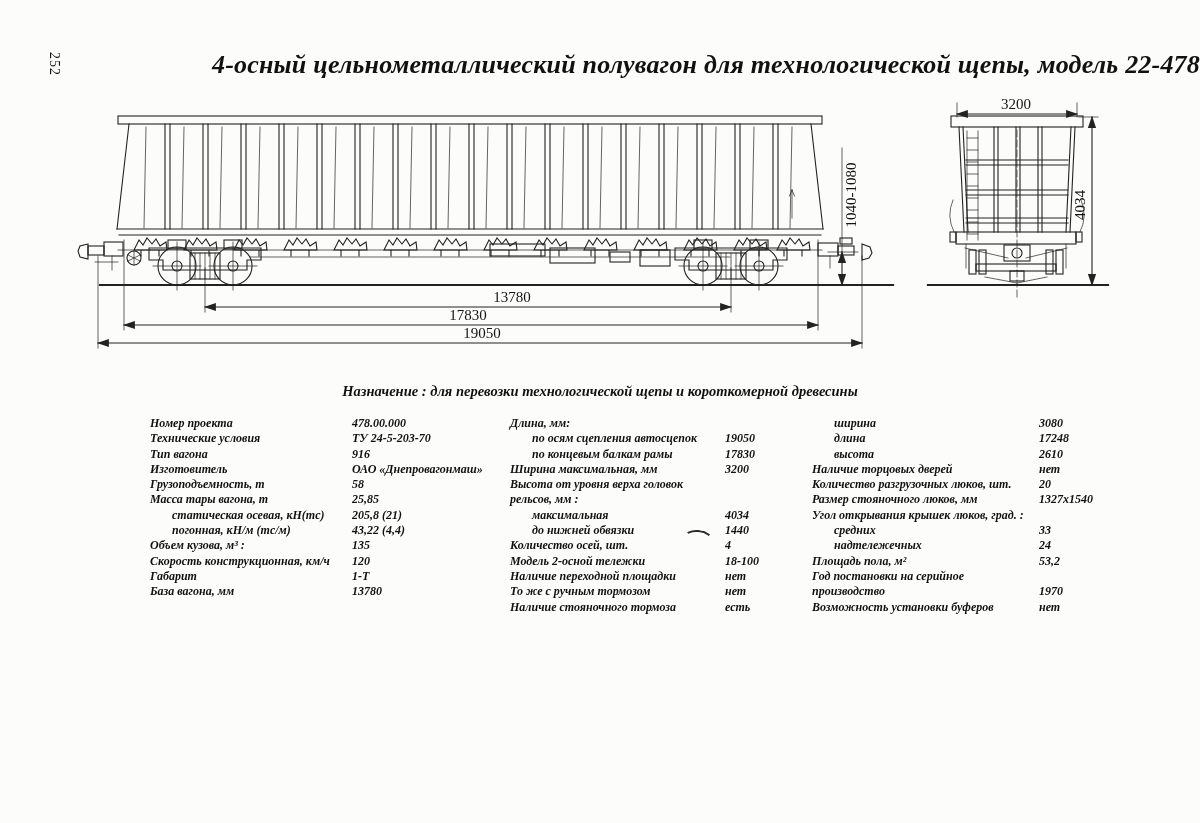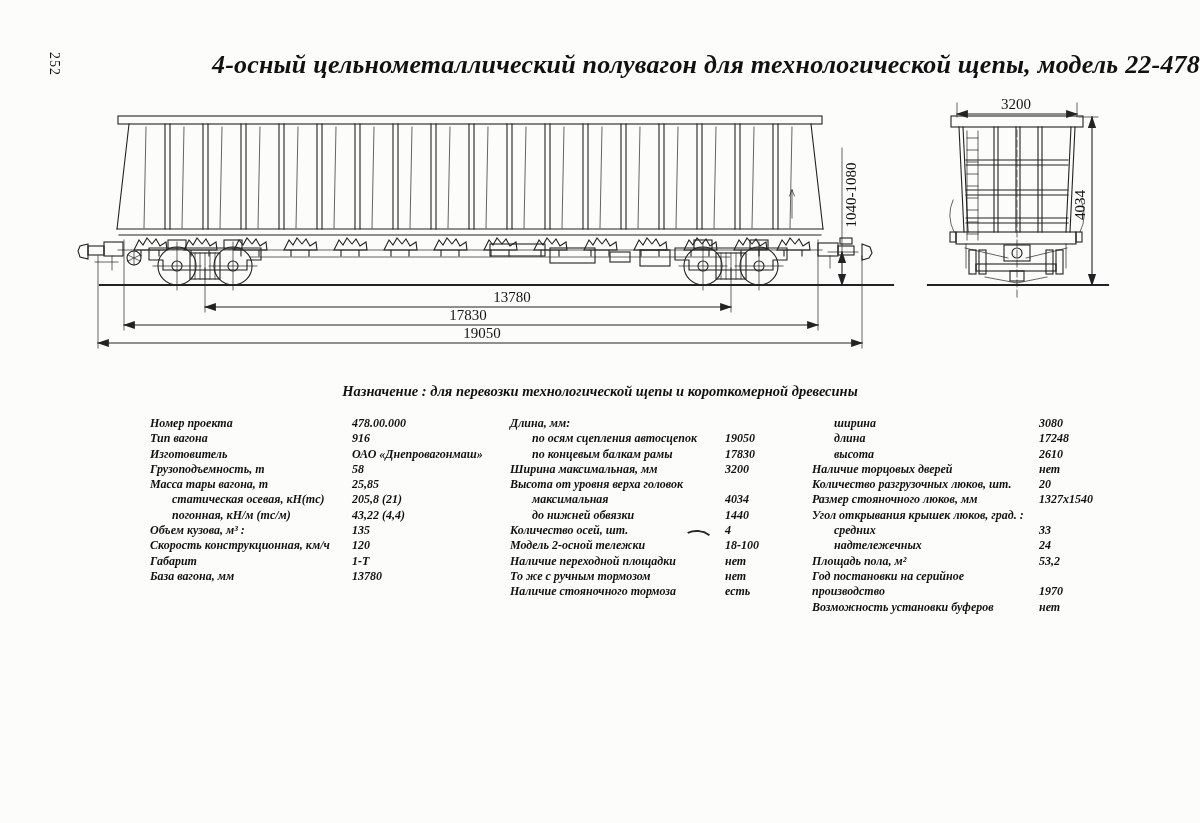--- a/index.html
+++ b/index.html
@@ -201,20 +201,24 @@
 
   <div class="purpose">Назначение : для перевозки технологической щепы и короткомерной древесины</div>
 
   <div>
     <div class="col col1">
         <div class="spec-row">
           <span class="lab">Номер проекта</span>
           <span class="val">478.00.000</span>
         </div>
         <div class="spec-row">
+          <span class="lab">Технические условия</span>
+          <span class="val">ТУ 24-5-203-70</span>
+        </div>
+        <div class="spec-row">
           <span class="lab">Тип вагона</span>
           <span class="val">916</span>
         </div>
         <div class="spec-row">
           <span class="lab">Изготовитель</span>
           <span class="val">ОАО «Днепровагонмаш»</span>
         </div>
         <div class="spec-row">
           <span class="lab">Грузоподъемность, т</span>
           <span class="val">58</span>
@@ -263,20 +267,24 @@
         </div>
         <div class="spec-row">
           <span class="lab">Ширина максимальная, мм</span>
           <span class="val">3200</span>
         </div>
         <div class="spec-row">
           <span class="lab">Высота от уровня верха головок</span>
           <span class="val"></span>
         </div>
         <div class="spec-row">
+          <span class="lab">рельсов, мм :</span>
+          <span class="val"></span>
+        </div>
+        <div class="spec-row">
           <span class="lab ind">максимальная</span>
           <span class="val">4034</span>
         </div>
         <div class="spec-row">
           <span class="lab ind">до нижней обвязки</span>
           <span class="val">1440</span>
         </div>
         <div class="spec-row">
           <span class="lab">Количество осей, шт.</span>
           <span class="val">4</span>

